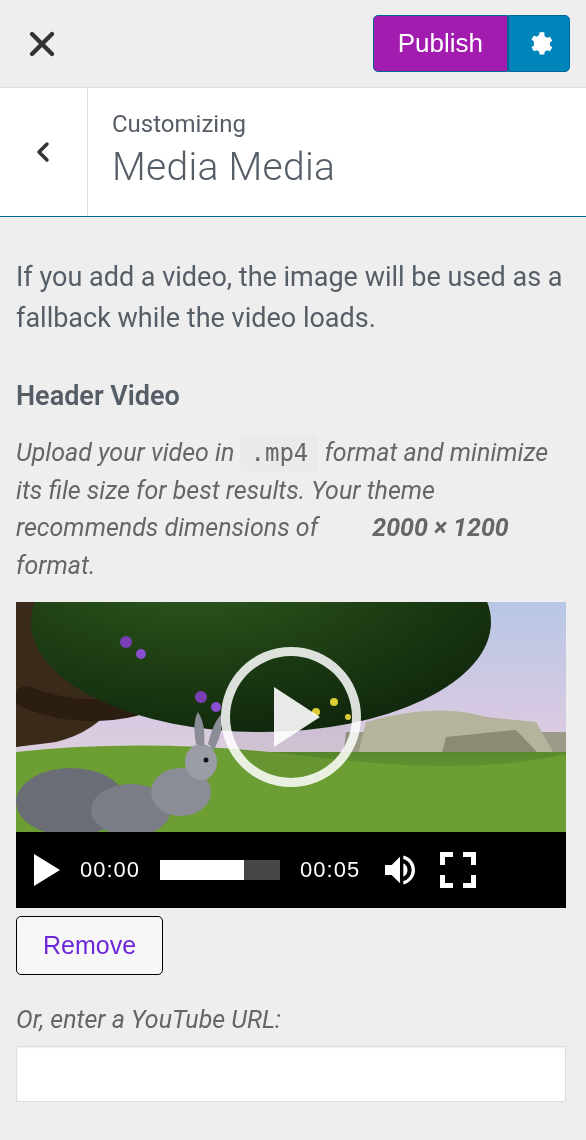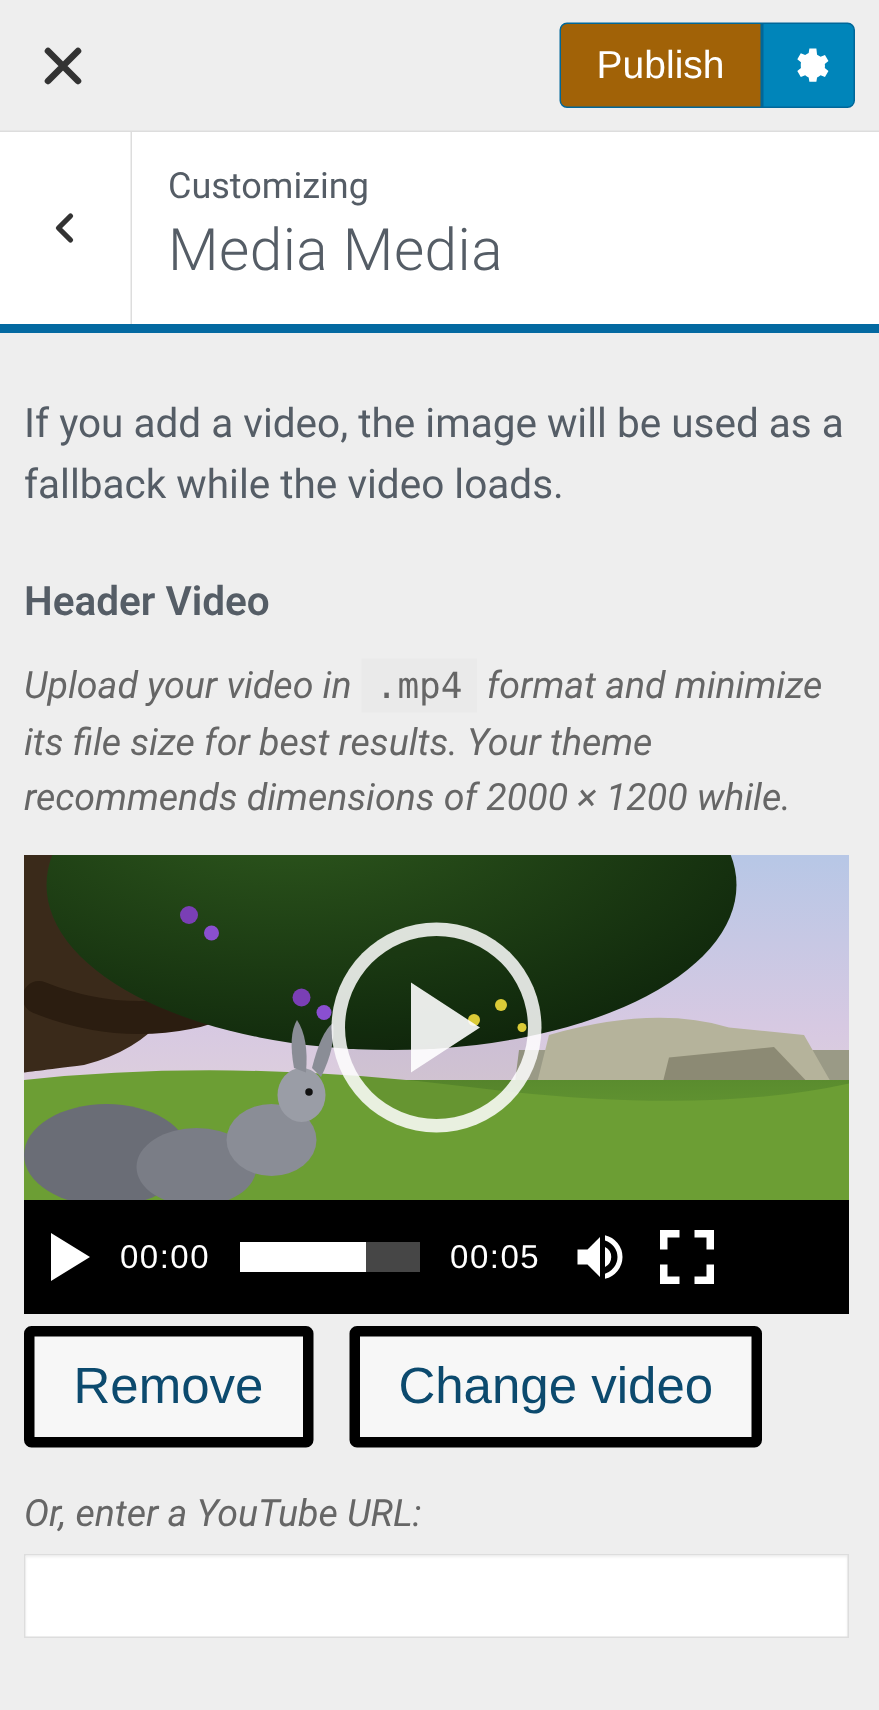--- a/index.html
+++ b/index.html
@@ -29,21 +29,21 @@
     color: #444;
     background: transparent;
     border: none;
   }
   .close-btn svg { width: 30px; height: 30px; }
   .topbar-right {
     display: flex;
     gap: 0;
   }
   .publish-btn {
-    background: #a16207;
+    background: #a21caf;
     color: #fff;
     border: 1px solid #006799;
     font-size: 26px;
     font-weight: 400;
     padding: 12px 24px;
     border-radius: 5px 0 0 5px;
     cursor: pointer;
   }
   .settings-btn {
     background: #0085ba;
@@ -55,21 +55,21 @@
     cursor: pointer;
     display: flex; align-items: center; justify-content: center;
   }
   .settings-btn svg { width: 28px; height: 28px; fill: #fff; }
 
   
   .header-section {
     background: #fff;
     display: flex;
     align-items: stretch;
-    border-bottom: 6px solid #0369a1;
+    border-bottom: 1px solid #0369a1;
   }
   .back-btn {
     width: 88px;
     display: flex; align-items: center; justify-content: center;
     border-right: 1px solid #ddd;
     background: #fff;
     border-top: none; border-left: none; border-bottom: none;
     cursor: pointer;
     color: #444;
   }
@@ -113,21 +113,21 @@
     line-height: 1.5;
     margin-bottom: 18px;
   }
   .hint code {
     font-family: Consolas, Monaco, monospace;
     font-style: normal;
     background: #eaeaea;
     padding: 4px 10px;
     font-size: 24px;
   }
-  .hint b { font-weight: 400; font-style: italic; }
+  .hint b { font-weight: 700; font-style: italic; margin-left: 48px; }
 
   
   .video-wrap {
     width: 550px;
     margin-bottom: 8px;
   }
   .video-frame {
     position: relative;
     width: 550px;
     height: 230px;
@@ -206,23 +206,23 @@
   .vc-fs .bl { bottom:0; left:0; border-right:none; border-top:none; }
   .vc-fs .br { bottom:0; right:0; border-left:none; border-top:none; }
 
   .button-row {
     display: flex;
     gap: 24px;
     margin-bottom: 30px;
   }
   .sec-btn {
     background: #f7f7f7;
-    border: 7px solid #000000;
-    color: #0c4a6e;
-    font-size: 34px;
+    border: 1px solid #000000;
+    color: #6d28d9;
+    font-size: 25px;
     padding: 14px 26px;
     border-radius: 5px;
     cursor: pointer;
   }
   .youtube-label {
     font-size: 25px;
     font-style: italic;
     color: #666;
     margin-bottom: 12px;
   }
@@ -266,21 +266,21 @@
     <div class="page-title">Media Media</div>
   </div>
 </div>
 
 <div class="content">
   <p class="description">If you add a video, the image will be used as a fallback while the video loads.</p>
 
   <h3 class="section-heading">Header Video</h3>
 
   <p class="hint">
-    <span>Upload your video in </span><code>.mp4</code><span> format and minimize its file size for best results. Your theme recommends dimensions of </span><b>2000 × 1200</b><span> while.</span>
+    <span>Upload your video in </span><code>.mp4</code><span> format and minimize its file size for best results. Your theme recommends dimensions of </span><b>2000 × 1200</b><span> format.</span>
   </p>
 
   <div class="video-wrap">
     <div class="video-frame">
       <svg class="scene" viewBox="0 0 550 230" preserveAspectRatio="xMidYMid slice">
         <defs>
           <linearGradient id="sky" x1="0" y1="0" x2="0" y2="1">
             <stop offset="0" stop-color="#b7c7e6"></stop>
             <stop offset="0.5" stop-color="#d7c9e2"></stop>
             <stop offset="1" stop-color="#e8d8d2"></stop>
@@ -346,18 +346,17 @@
         <span class="tl"></span>
         <span class="tr"></span>
         <span class="bl"></span>
         <span class="br"></span>
       </div>
     </div>
   </div>
 
   <div class="button-row">
     <button class="sec-btn">Remove</button>
-    <button class="sec-btn">Change video</button>
   </div>
 
   <div class="youtube-label">Or, enter a YouTube URL:</div>
   <input class="youtube-input" type="text" value="" style="">
 </div>
 
 </body></html>

